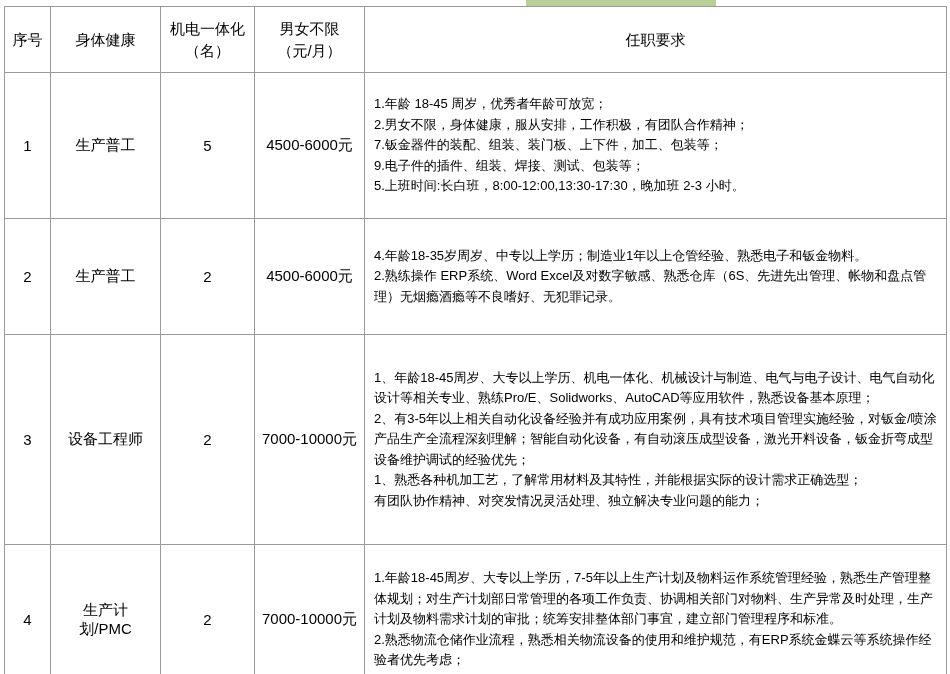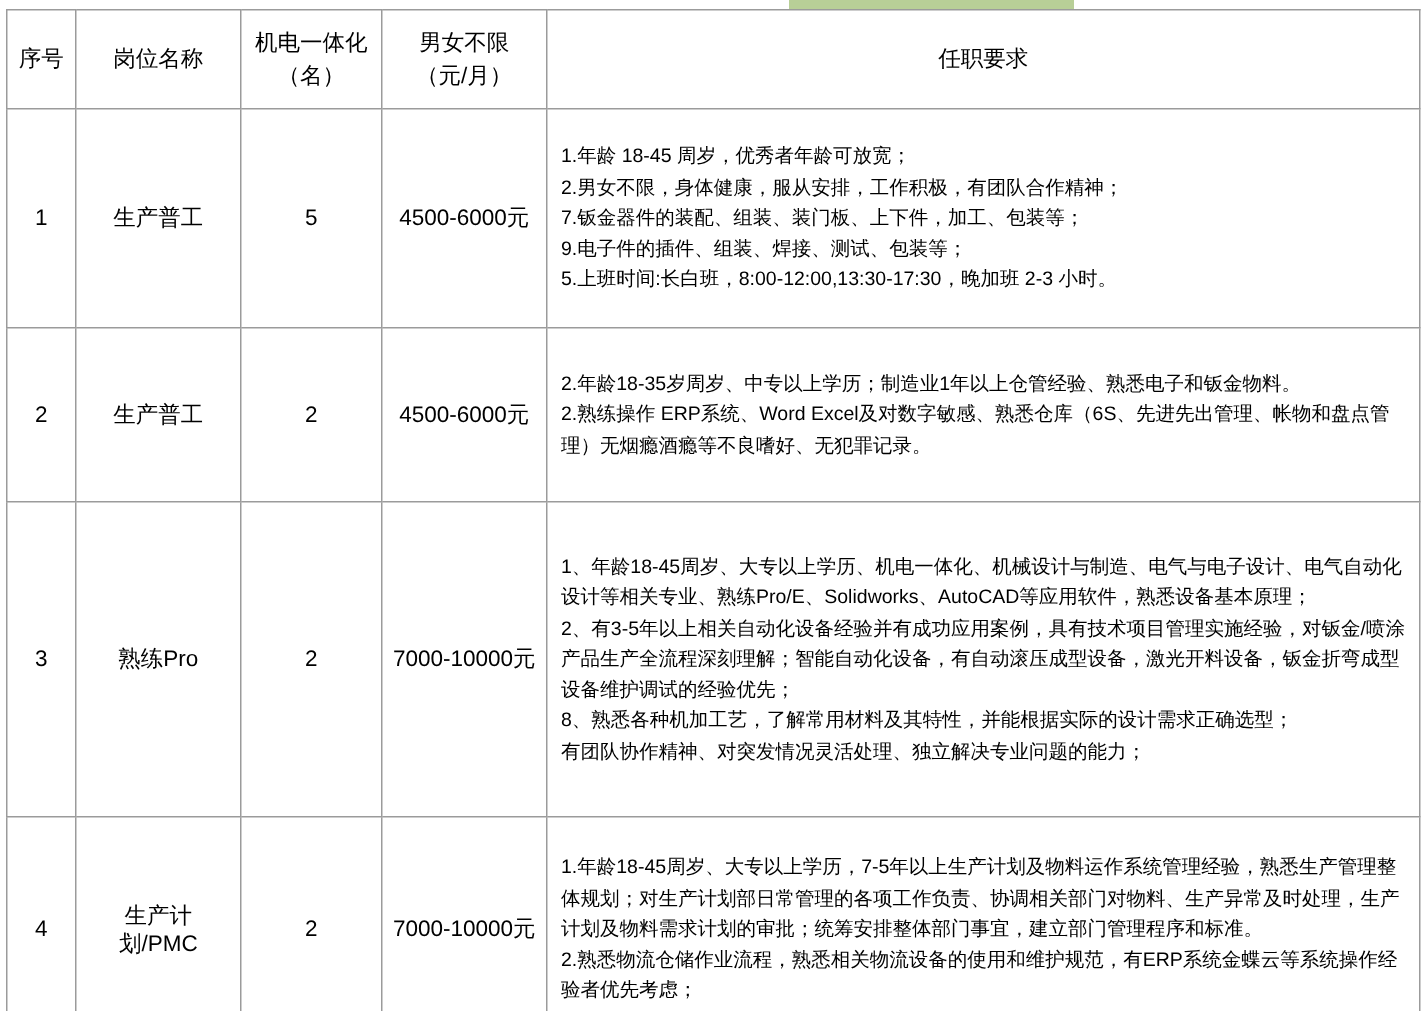--- a/index.html
+++ b/index.html
@@ -106,21 +106,21 @@
     <colgroup>
       <col class="col-seq">
       <col class="col-post">
       <col class="col-num">
       <col class="col-salary">
       <col class="col-req">
     </colgroup>
     <thead>
       <tr>
         <th>序号</th>
-        <th>岗位名称</th>
+        <th>身体健康</th>
         <th>
           <span class="hdr-2line">机电一体化</span>
           <span class="hdr-2line">（名）</span>
         </th>
         <th>
           <span class="hdr-2line">男女不限</span>
           <span class="hdr-2line">（元/月）</span>
         </th>
         <th>任职要求</th>
       </tr>
@@ -140,34 +140,34 @@
           <div class="line">5.上班时间:长白班，8:00-12:00,13:30-17:30，晚加班 2-3 小时。</div>
         </td>
       </tr>
 
       <tr class="row-2">
         <td class="c-seq">2</td>
         <td class="c-post">生产普工</td>
         <td class="c-num">2</td>
         <td class="c-salary">4500-6000元</td>
         <td class="c-req">
-          <div class="line">2.年龄18-35岁周岁、中专以上学历；制造业1年以上仓管经验、熟悉电子和钣金物料。</div>
+          <div class="line">4.年龄18-35岁周岁、中专以上学历；制造业1年以上仓管经验、熟悉电子和钣金物料。</div>
           <div class="line">2.熟练操作 ERP系统、Word Excel及对数字敏感、熟悉仓库（6S、先进先出管理、帐物和盘点管理）无烟瘾酒瘾等不良嗜好、无犯罪记录。</div>
         </td>
       </tr>
 
       <tr class="row-3">
         <td class="c-seq">3</td>
-        <td class="c-post">熟练Pro</td>
+        <td class="c-post">设备工程师</td>
         <td class="c-num">2</td>
         <td class="c-salary">7000-10000元</td>
         <td class="c-req">
           <div class="line">1、年龄18-45周岁、大专以上学历、机电一体化、机械设计与制造、电气与电子设计、电气自动化设计等相关专业、熟练Pro/E、Solidworks、AutoCAD等应用软件，熟悉设备基本原理；</div>
           <div class="line">2、有3-5年以上相关自动化设备经验并有成功应用案例，具有技术项目管理实施经验，对钣金/喷涂产品生产全流程深刻理解；智能自动化设备，有自动滚压成型设备，激光开料设备，钣金折弯成型设备维护调试的经验优先；</div>
-          <div class="line">8、熟悉各种机加工艺，了解常用材料及其特性，并能根据实际的设计需求正确选型；</div>
+          <div class="line">1、熟悉各种机加工艺，了解常用材料及其特性，并能根据实际的设计需求正确选型；</div>
           <div class="line">有团队协作精神、对突发情况灵活处理、独立解决专业问题的能力；</div>
         </td>
       </tr>
 
       <tr class="row-4">
         <td class="c-seq">4</td>
         <td class="c-post">生产计划/PMC</td>
         <td class="c-num">2</td>
         <td class="c-salary">7000-10000元</td>
         <td class="c-req">

